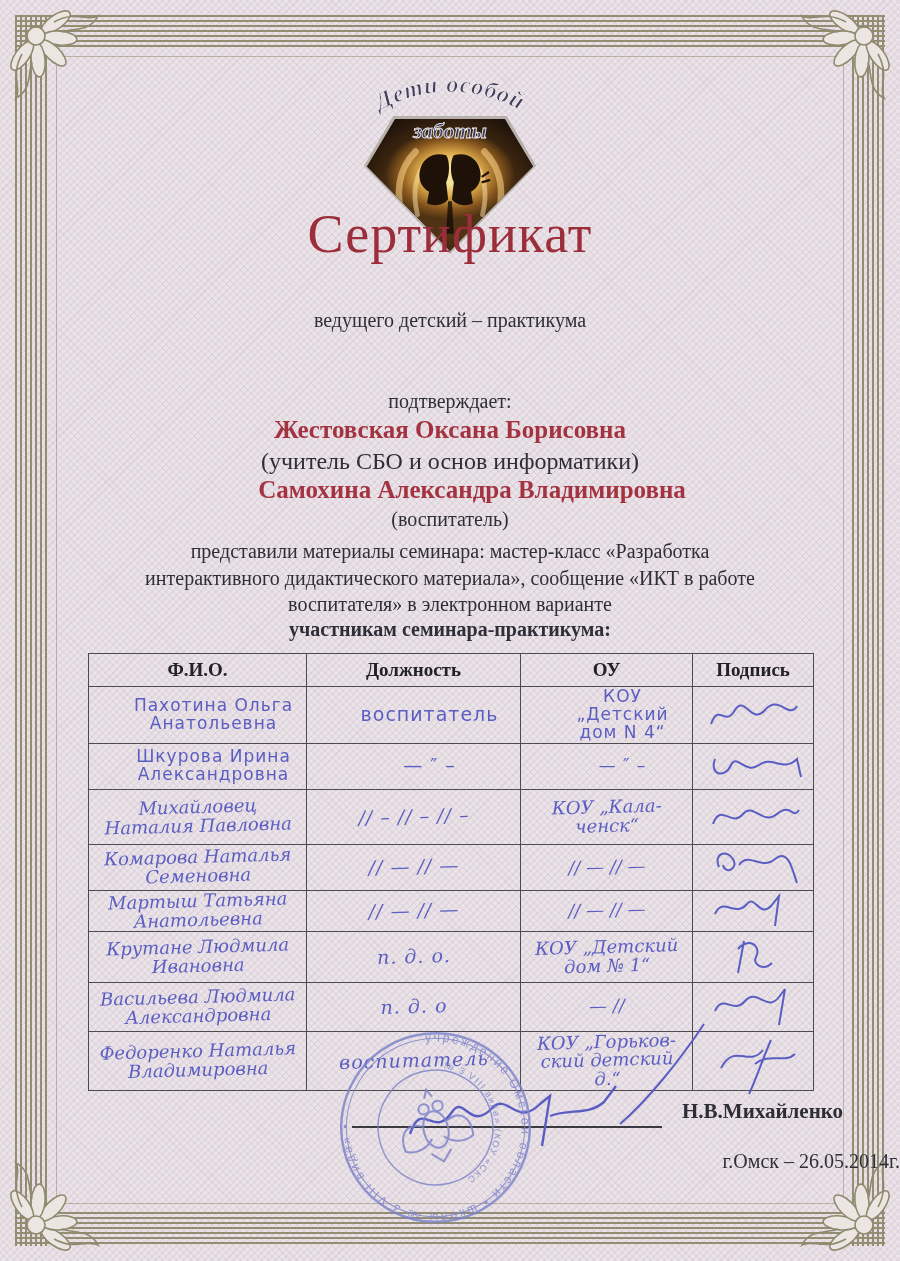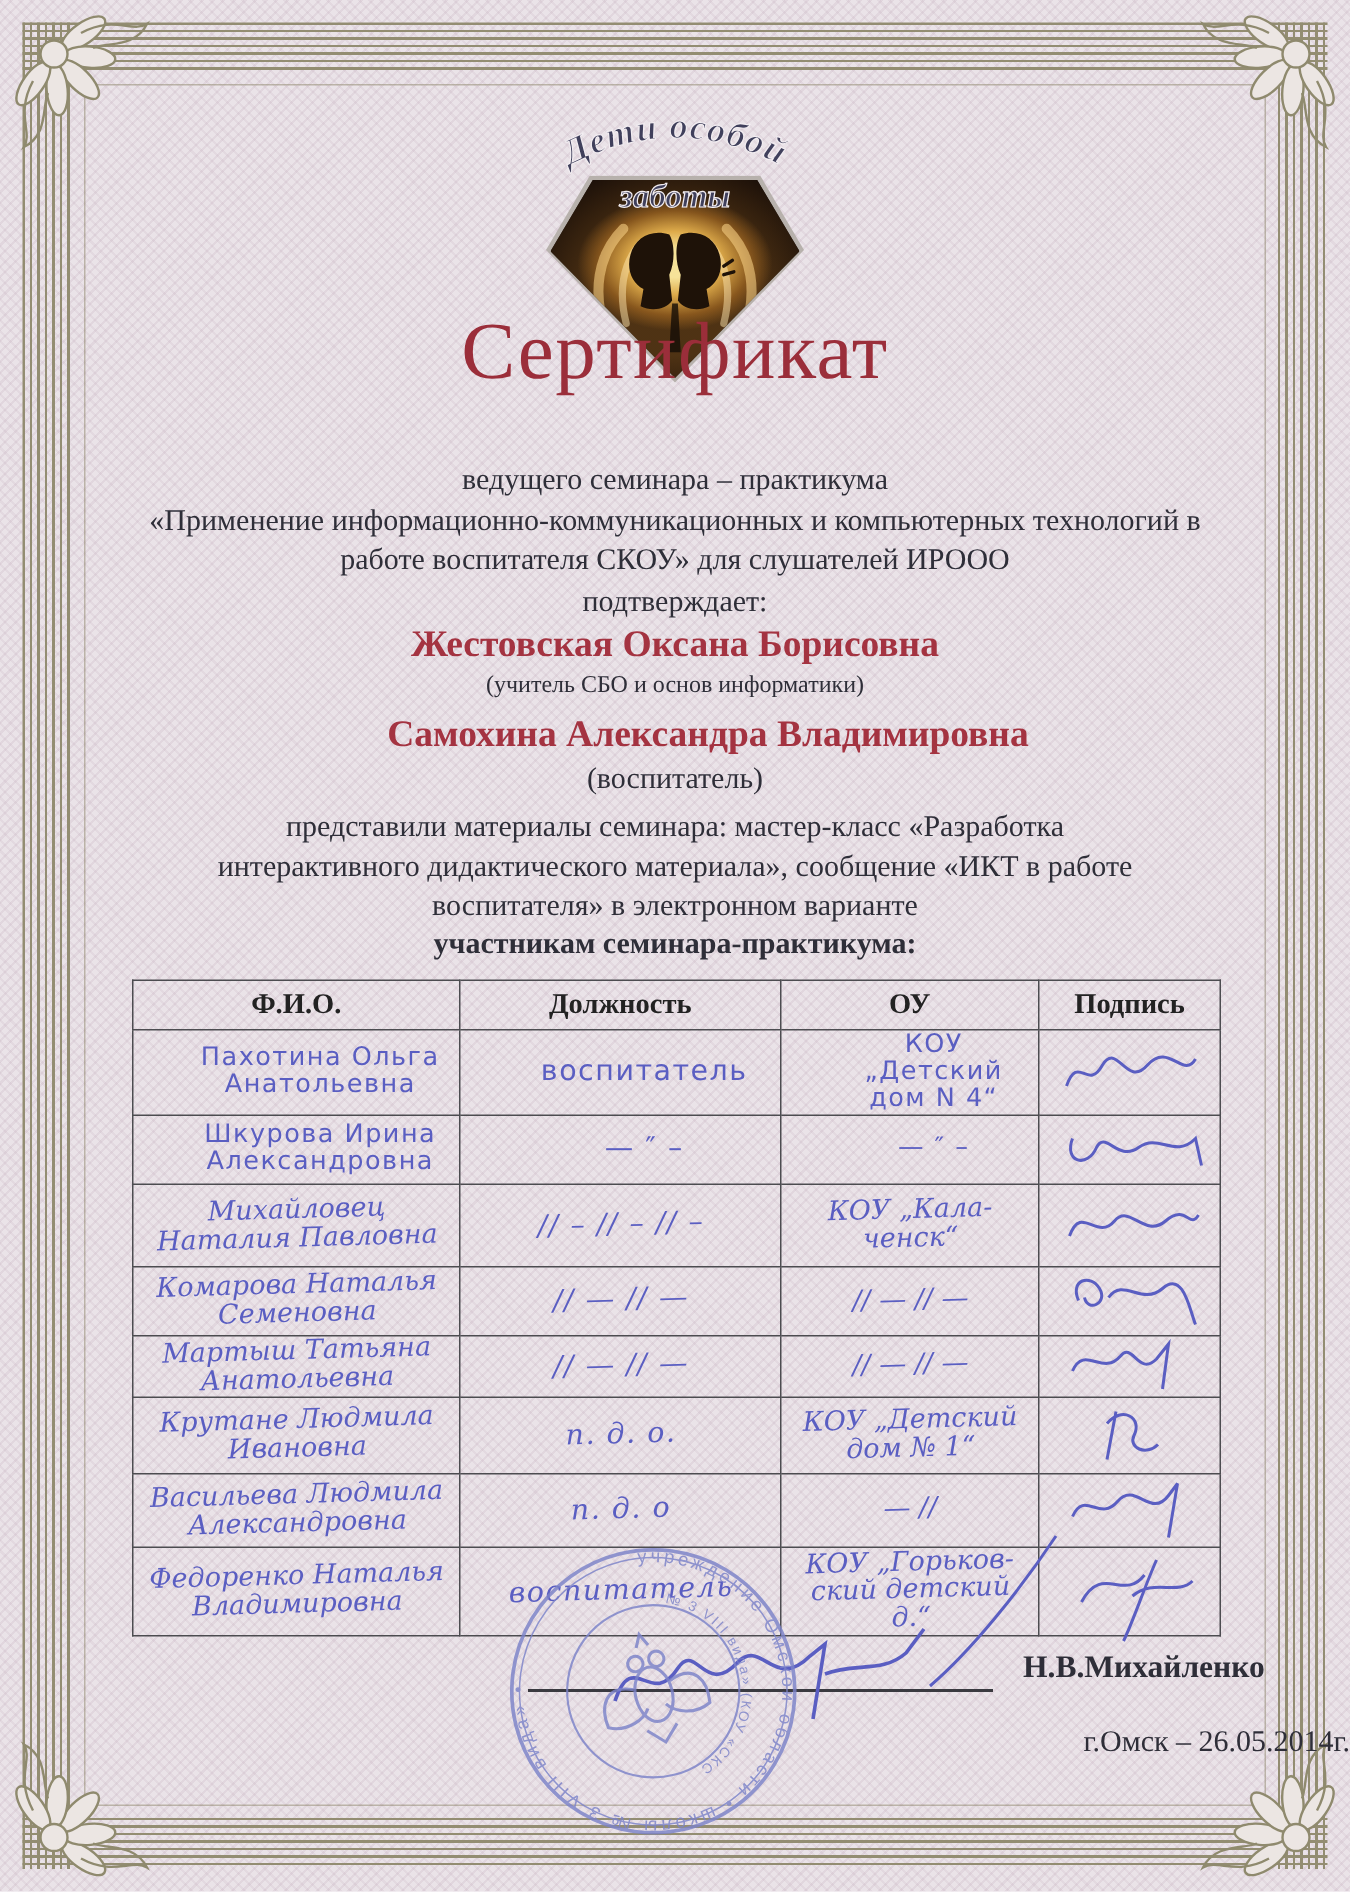--- a/index.html
+++ b/index.html
@@ -46,21 +46,21 @@
   }
   .pent-inner svg{position:absolute; inset:0; width:100%; height:100%;}
   
   .title{position:absolute; left:0; right:0; top:203px; text-align:center;
     font-size:54px; font-weight:normal; color:#9b2e3a; letter-spacing:1px; z-index:3;}
   .tcenter{position:absolute; left:0; right:0; text-align:center; z-index:3;}
   .intro1{top:309px; font-size:20px;}
   .introbody{top:334px; left:88px; right:88px; font-size:20px; line-height:1.32;}
   .confirm{top:390px; font-size:20px;}
   .rname{font-weight:bold; color:#a43341; font-size:25px;}
-  .rname1{top:416px;} .rrole1{top:448px; font-size:16px;}
+  .rname1{top:416px;} .rrole1{top:448px; font-size:24px;}
   .rname2{top:476px;padding-left:44px;} .rrole2{top:508px; font-size:20px;}
   .presented{top:538px; left:125px; right:125px; font-size:20px; line-height:1.33;}
   .heading{top:618px; font-size:20px; font-weight:bold;}
   
   table.participants{position:absolute; left:88px; top:653px; width:725px; z-index:3;
     border-collapse:collapse; table-layout:fixed;}
   table.participants th, table.participants td{
     border:1.6px solid #4c4c50; padding:1px 4px; vertical-align:middle; overflow:visible;}
   table.participants th{font-size:19px; font-weight:bold; text-align:center; height:30px; color:#222;}
   .hw{color:#5a5ec2; font-size:18px; line-height:1.05; text-align:center;}
@@ -206,22 +206,21 @@
           <path d="M82,38 C70,34 58,40 55,52 C52,62 56,72 64,76 L62,88 C70,92 80,90 84,84 L82,66 C86,58 86,44 82,38 Z" fill="#1e1208"></path>
           <path d="M90,38 C102,34 114,40 117,52 C120,62 116,72 108,76 L110,88 C102,92 92,90 88,84 L90,66 C86,58 86,44 90,38 Z" fill="#1e1208"></path>
           <path d="M84,86 L88,86 L90,120 L82,120 Z" fill="#140c06" opacity="0.8"></path>
           <path d="M120,60 l6,-4 M120,66 l7,-2" stroke="#1e1208" stroke-width="2.4" stroke-linecap="round"></path>
         </svg>
       </div>
     </div>
   </div>
 
   <div class="title">Сертификат</div>
-  <div class="tcenter intro1">ведущего семинара – практикума</div>
-  <div class="tcenter introbody">«Применение информационно-коммуникационных и компьютерных технологий в работе воспитателя СКОУ»  для слушателей ИРООО</div>
+  <div class="tcenter intro1">ведущего детский – практикума</div>
   <div class="tcenter confirm">подтверждает:</div>
 
   <div class="tcenter rname rname1">Жестовская Оксана Борисовна</div>
   <div class="tcenter rrole1">(учитель СБО и основ информатики)</div>
   <div class="tcenter rname rname2">Самохина Александра Владимировна</div>
   <div class="tcenter rrole2">(воспитатель)</div>
 
   <div class="tcenter presented">представили материалы семинара: мастер-класс «Разработка интерактивного дидактического материала», сообщение «ИКТ в работе воспитателя» в электронном варианте</div>
   <div class="tcenter heading">участникам семинара-практикума:</div>
 

